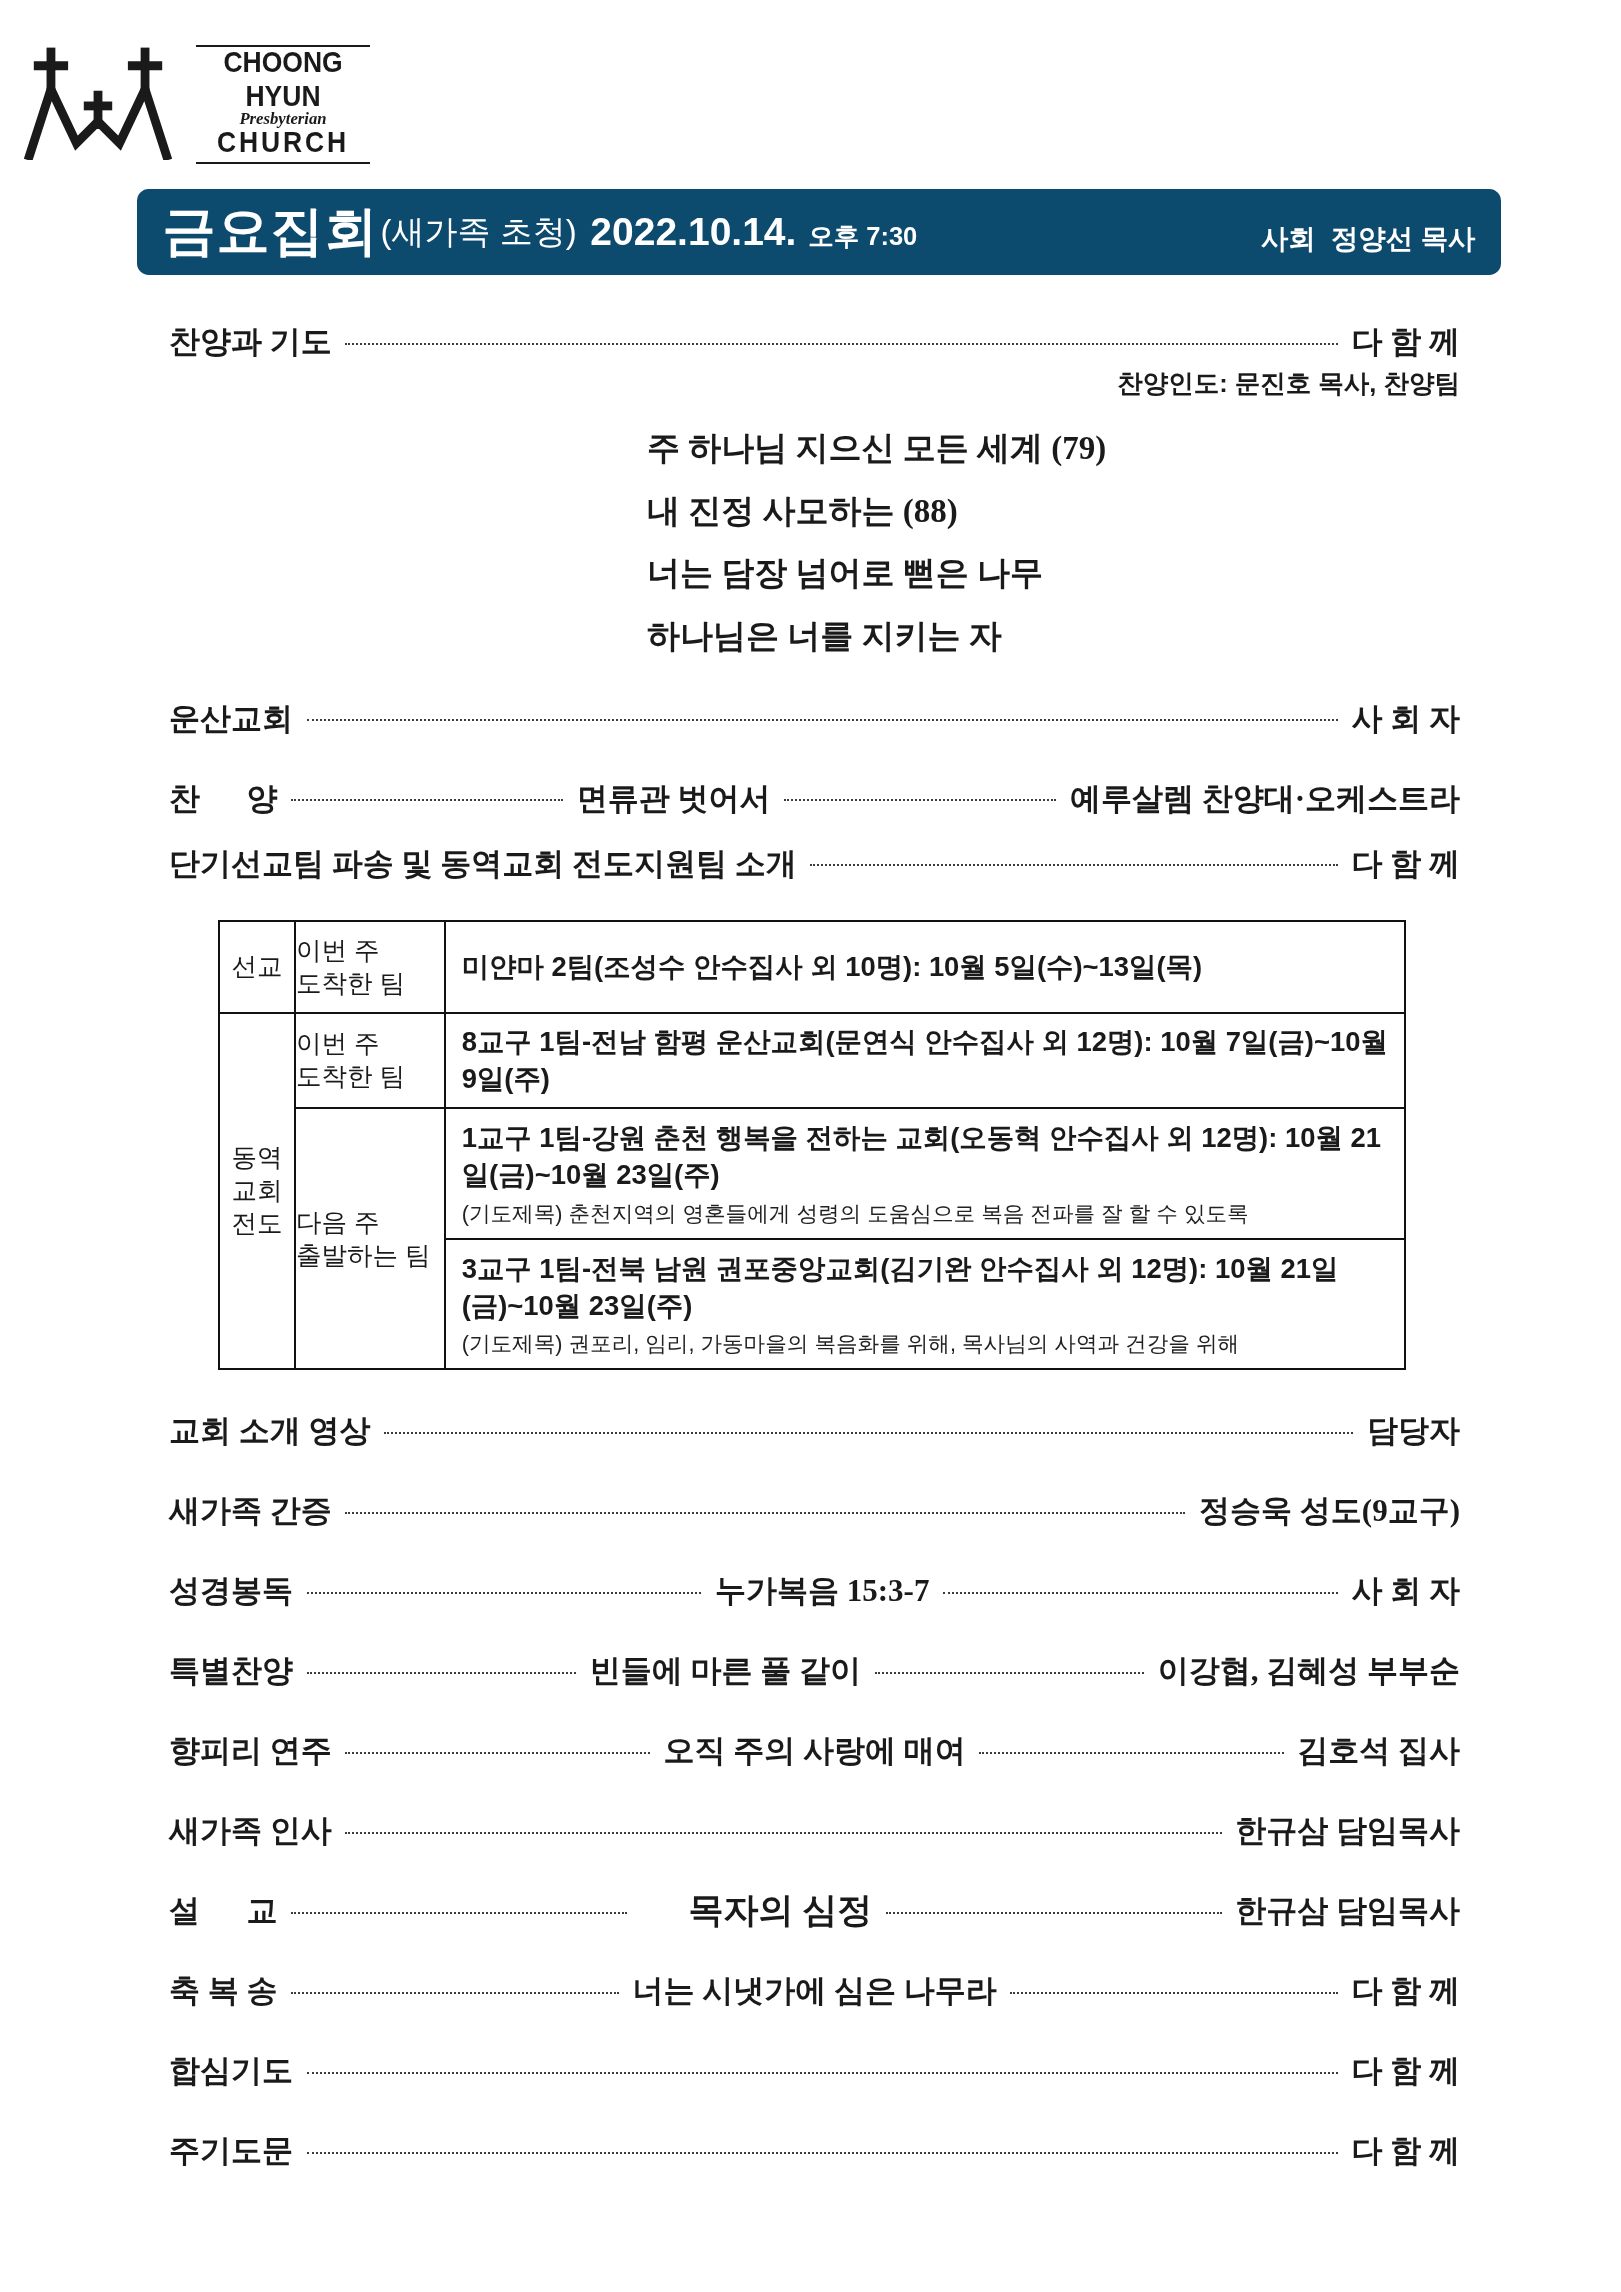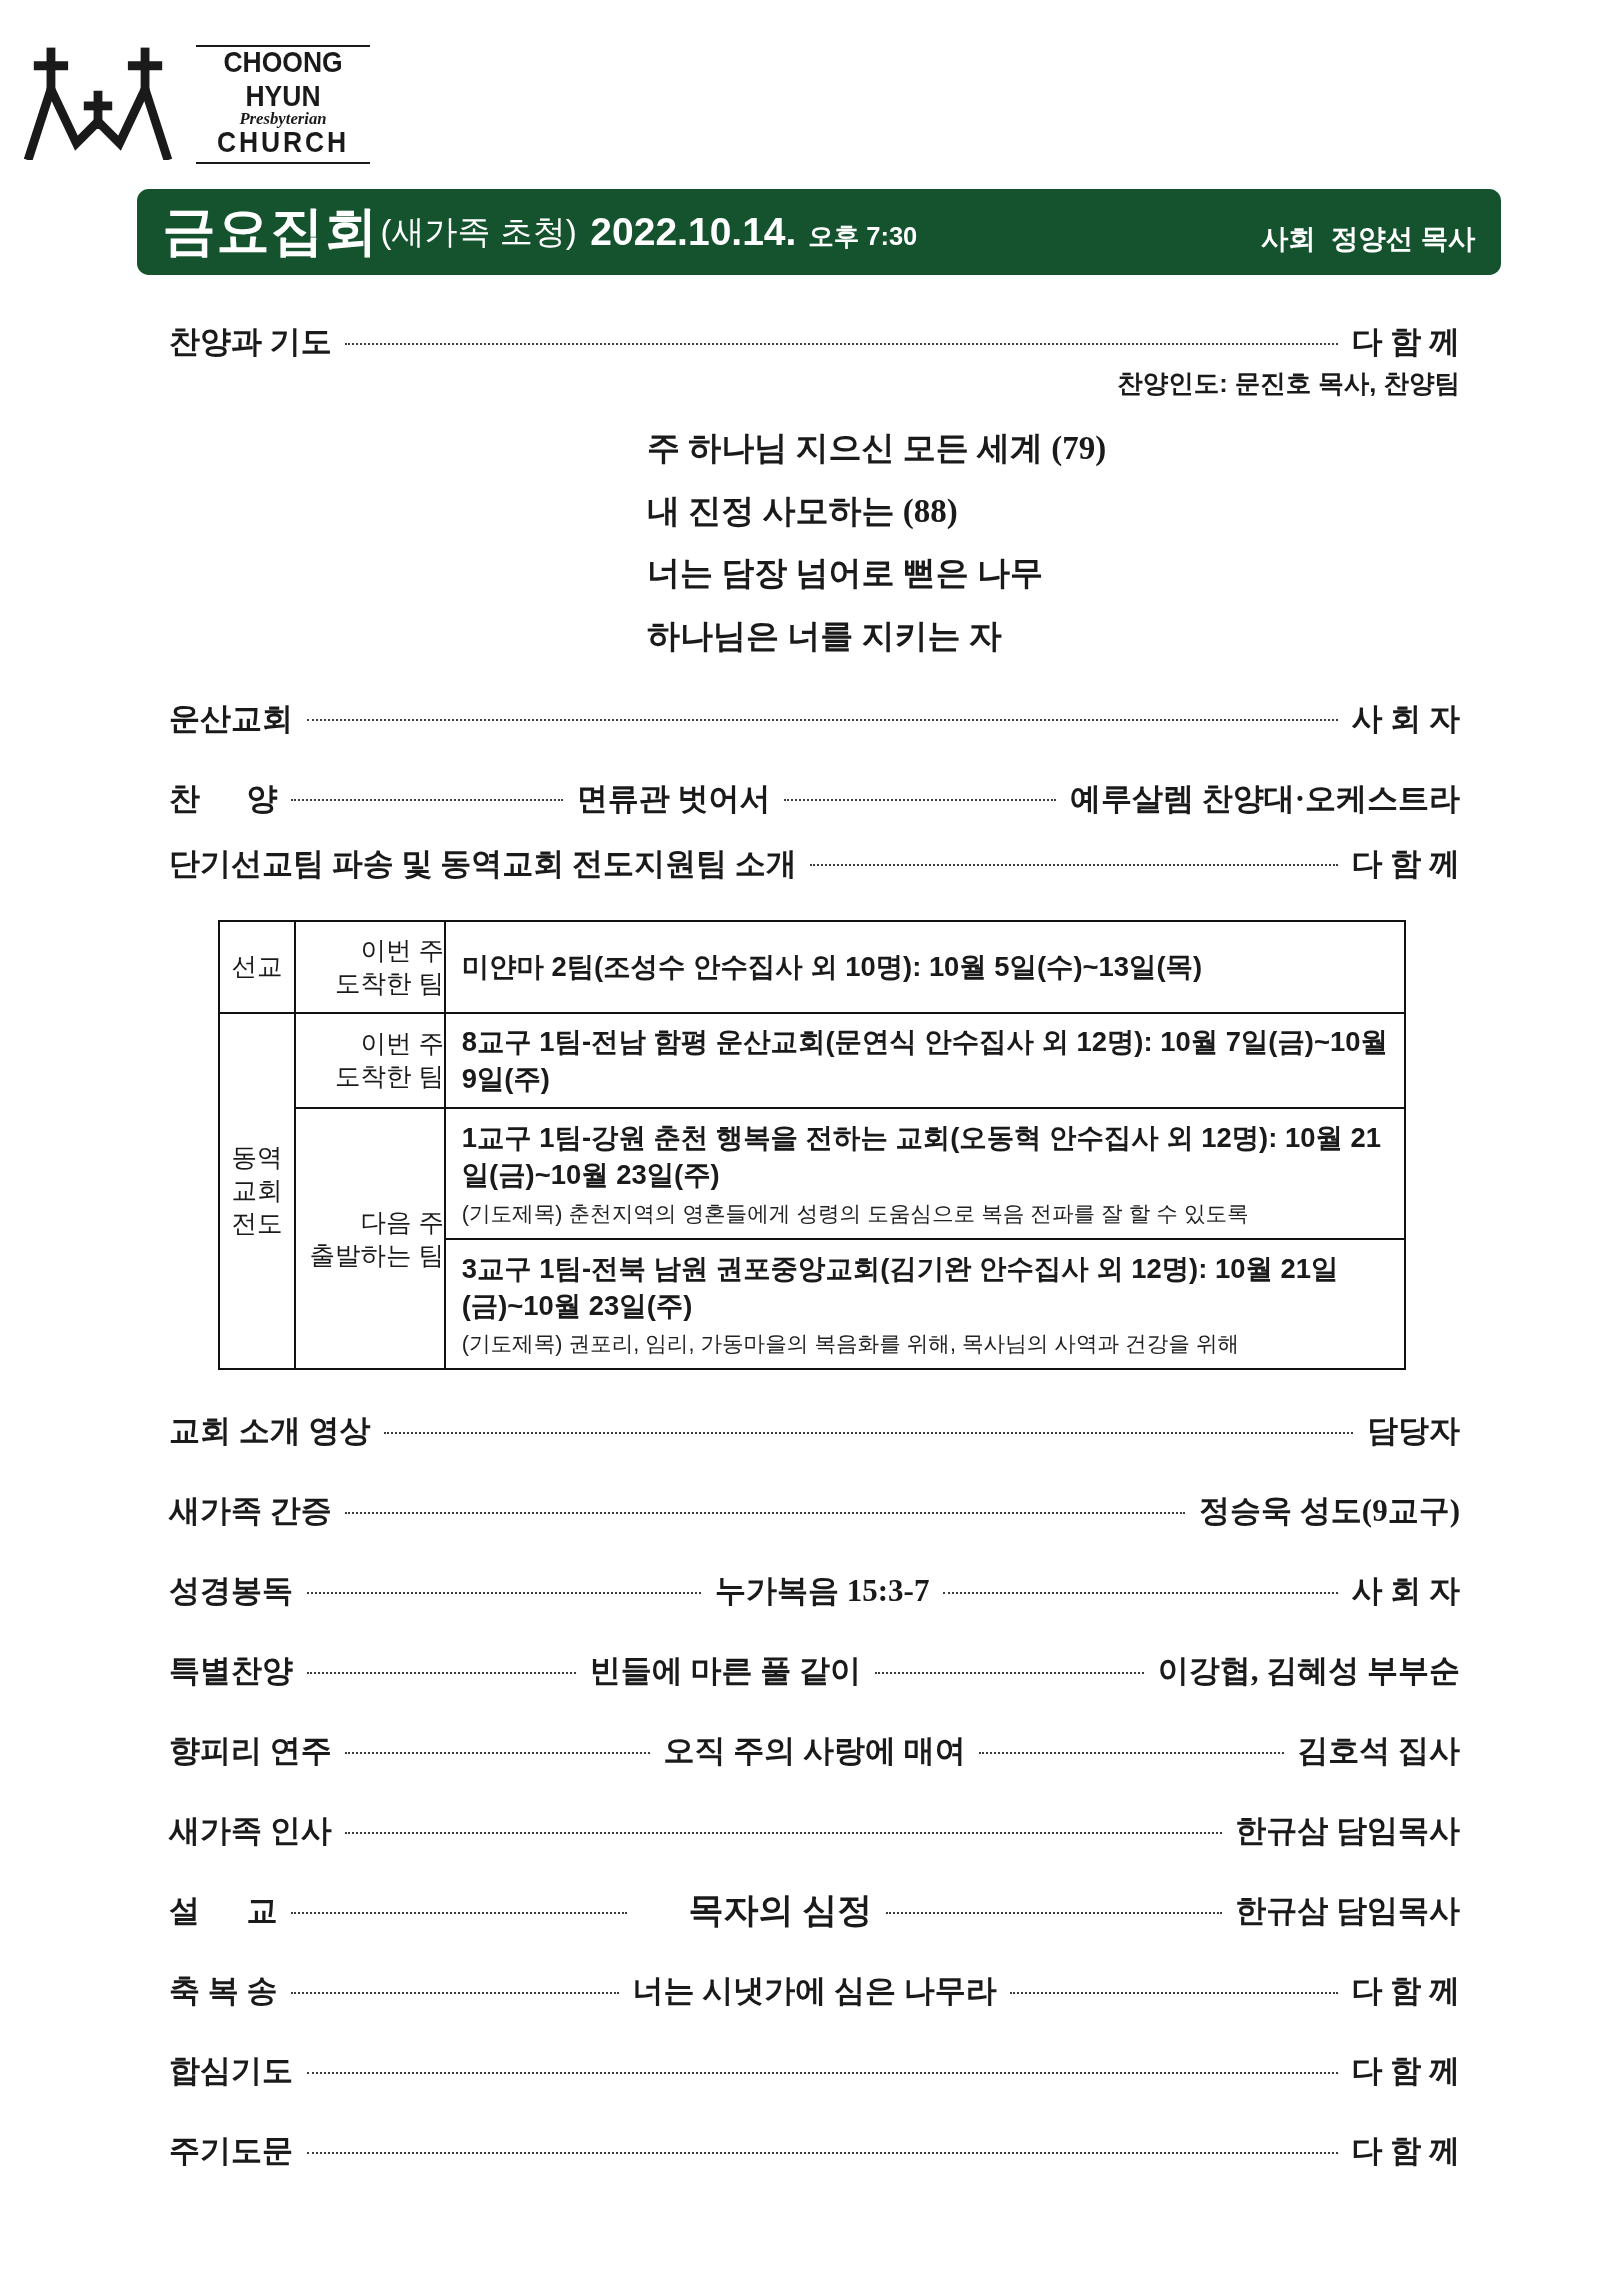--- a/index.html
+++ b/index.html
@@ -77,21 +77,21 @@
     border-collapse:collapse;
     width:1188px;
     font-family:"Liberation Sans","DejaVu Sans",sans-serif;
     border:2.9px solid #111111;
   }
   table.mtable td {
     border:2px solid #111111;
     vertical-align:middle;
   }
   td.group-col { width:76px; text-align:center; font-size:25.5px; line-height:33px; }
-  td.team-col  { width:150px; text-align:right; font-size:25.5px; line-height:33px; }
+  td.team-col  { width:150px; text-align:left; font-size:25.5px; line-height:33px; }
   td.content-col { padding:9.8px 15.7px; }
   .row1 { height:92px; } .row2 { height:76px; } .row3 { height:100px; } .row4 { height:102px; }
   .cell-main { font-size:27.4px; font-weight:bold; line-height:37px; }
   .cell-prayer { font-size:21.6px; font-weight:normal; line-height:29px; margin-top:5.9px; color:#222222; }
   .pre { white-space:pre-line; }
 </style>
 </head>
 <body>
 
 <div class="page">
@@ -108,21 +108,21 @@
         <line x1="90" y1="63" x2="110" y2="63"></line>
       </g>
     </svg>
     <div class="logo-text">
       <div class="logo-line1">CHOONG HYUN</div>
       <div class="logo-script">Presbyterian</div>
       <div class="logo-line2">CHURCH</div>
     </div>
   </div>
 
-  <div class="header-bar" style="background: #14532d;">
+  <div class="header-bar" style="background: #0c4a6e;">
     <span class="h-title">금요집회</span>
     <span class="h-sub">(새가족 초청)</span>
     <span class="h-date">2022.10.14.</span>
     <span class="h-time">오후 7:30</span>
     <span class="h-right">사회  정양선 목사</span>
   </div>
 
   <div class="program">
 
     <div class="prow first">

